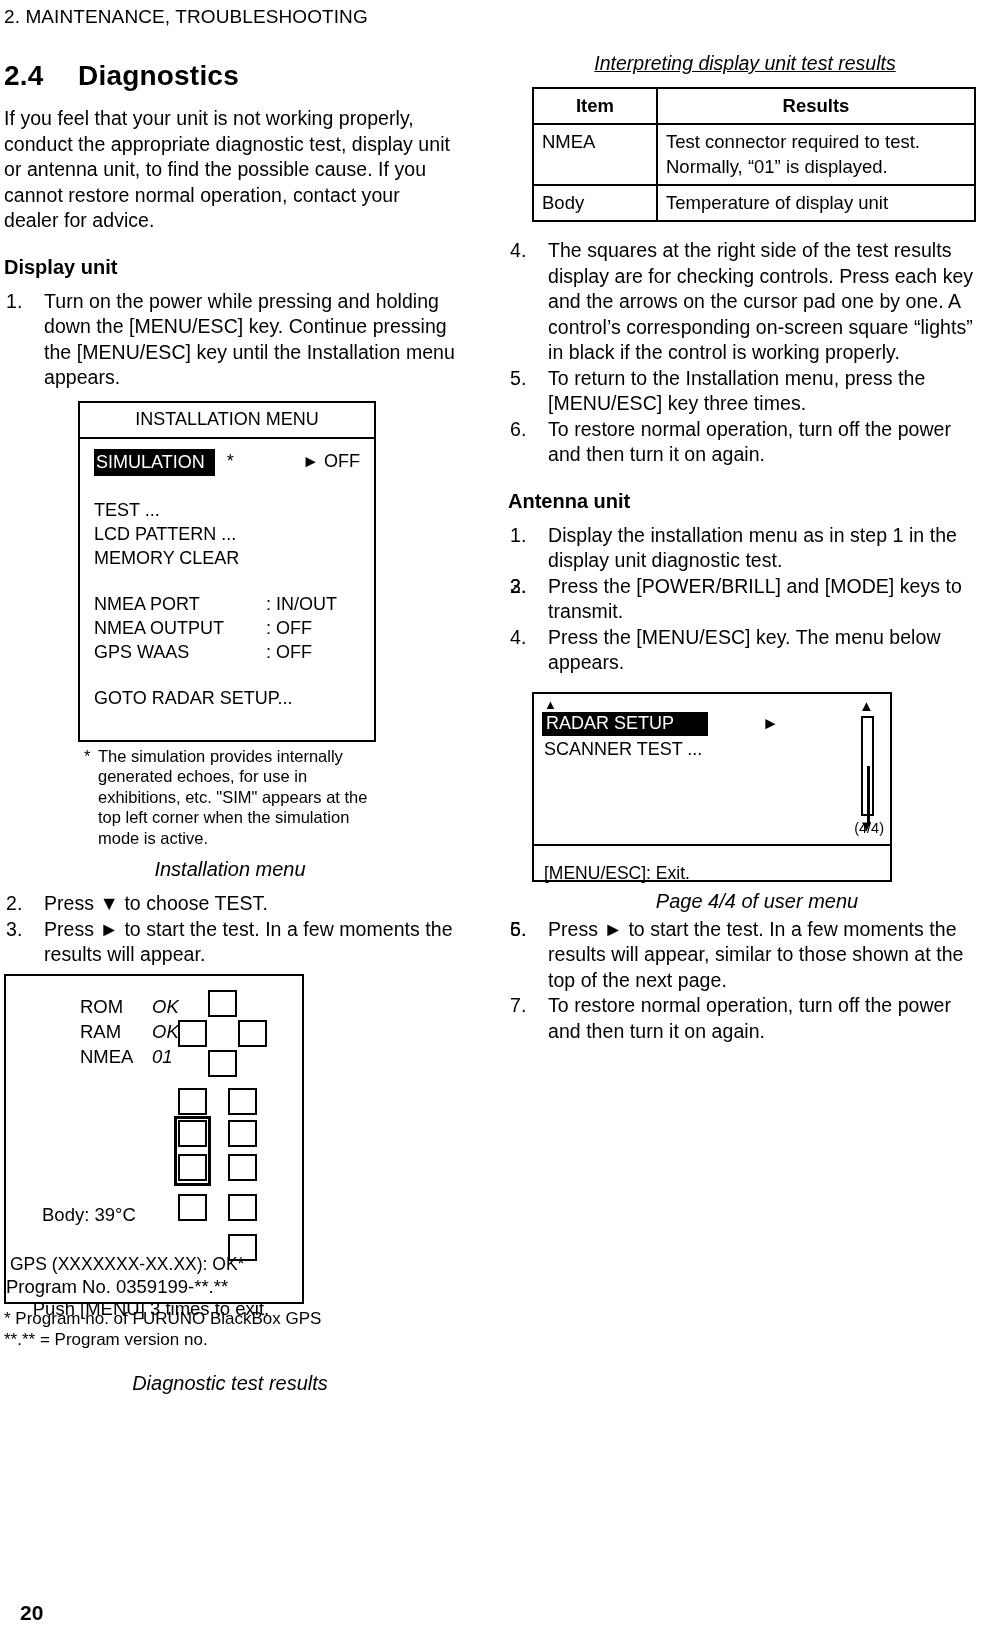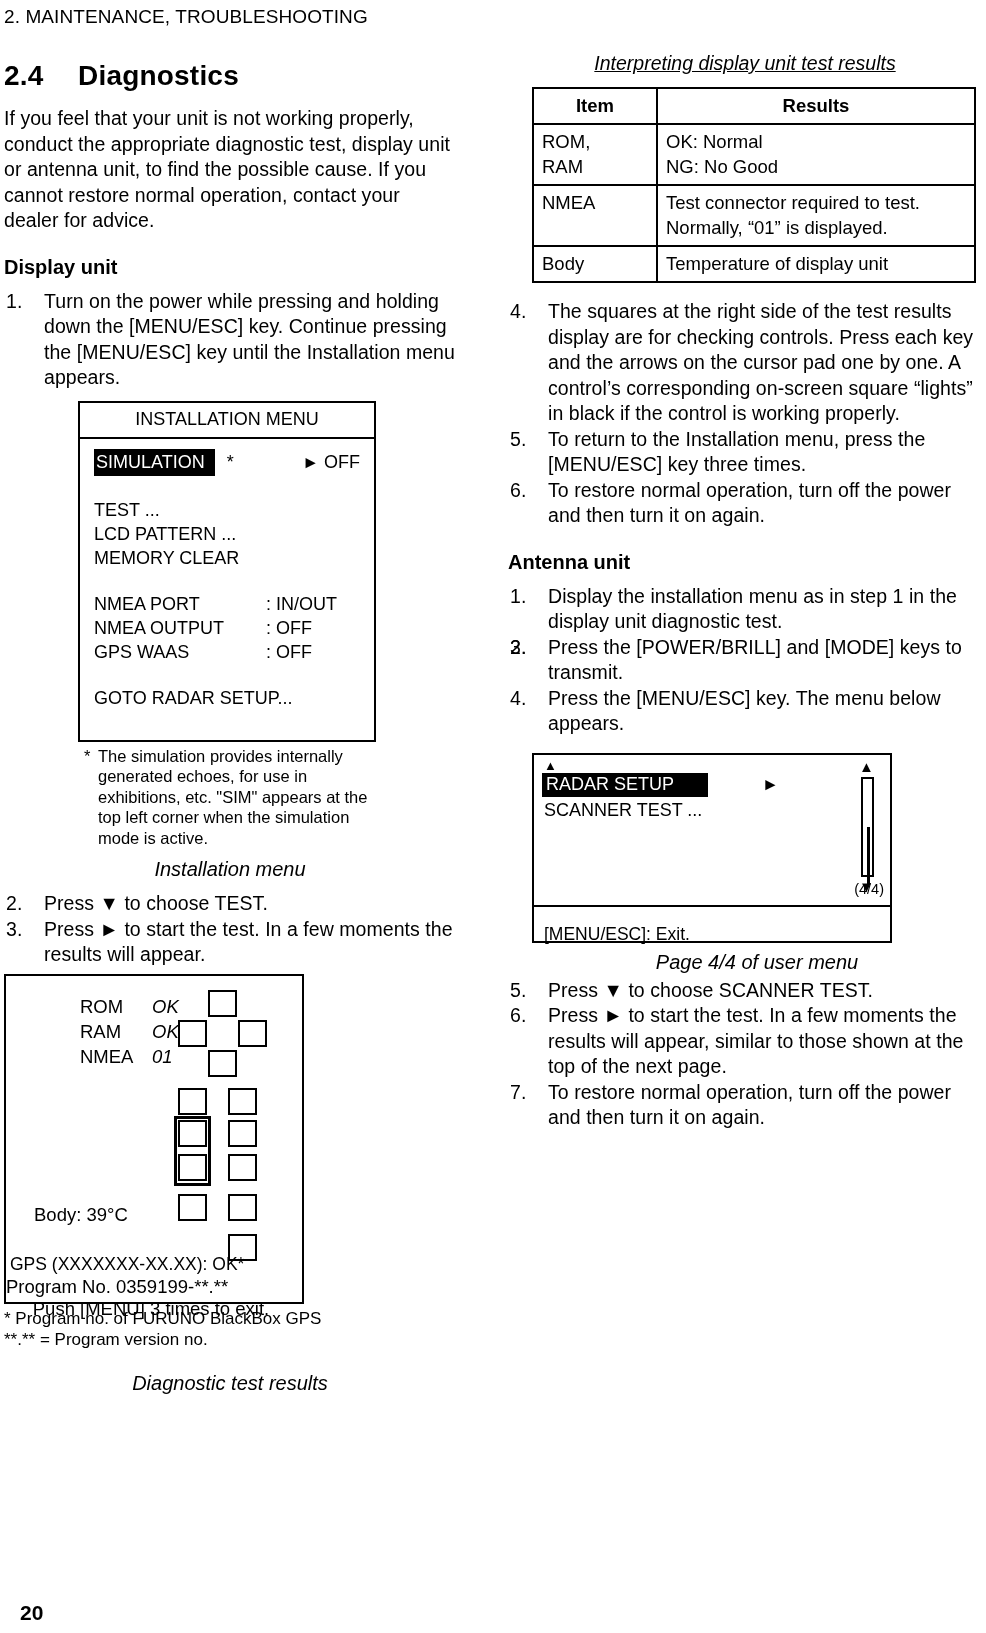--- a/index.html
+++ b/index.html
@@ -84,21 +84,21 @@
     position: relative;
   }
   .lcd-title-row {
     border-bottom: 2px solid #000;
     text-align: center;
     font-size: 18px;
     padding: 6px 0 7px 0;
   }
   .lcd-body { padding: 10px 14px 12px 14px; font-size: 18px; line-height: 24px; }
 
-  .menu-line { display: flex; align-items: center; }
+  .menu-line { display: flex; align-items: flex-start; }
   .inverted {
     background: #000;
     color: #fff;
     padding: 1px 10px 2px 2px;
     display: inline-block;
   }
   .star-mark { margin-left: 12px; }
   .val-col { margin-left: auto; }
 
   .kv-row { display: flex; }
@@ -140,21 +140,21 @@
     font-size: 18.5px;
     line-height: 25px;
     margin-left: 36px;
   }
   .diag-labels .lrow { display: flex; }
   .diag-labels .lk { width: 72px; }
   .diag-labels .lv { width: 50px; font-style: italic; }
 
   .diag-body-temp {
     position: absolute;
-    left: 28px;
+    left: 36px;
     top: 228px;
     font-size: 18.5px;
     white-space: nowrap;
   }
   .diag-gps {
     position: absolute;
     left: 4px;
     top: 278px;
     font-size: 17.5px;
     white-space: nowrap;
@@ -395,26 +395,20 @@
 
   <table class="results-table">
     <thead>
       <tr>
         <th class="col-item">Item</th>
         <th>Results</th>
       </tr>
     </thead>
     <tbody>
       <tr>
-        <td style="white-space: pre-line;">ROM,
-RAM</td>
-        <td style="white-space: pre-line;">OK: Normal
-NG: No Good</td>
-      </tr>
-      <tr>
         <td style="white-space: pre-line;">NMEA</td>
         <td style="white-space: pre-line;">Test connector required to test.
 Normally, “01” is displayed.</td>
       </tr>
       <tr>
         <td style="white-space: pre-line;">Body</td>
         <td style="white-space: pre-line;">Temperature of display unit</td>
       </tr>
     </tbody>
   </table>
@@ -471,21 +465,20 @@
       <div class="radar-pageno">(4/4)</div>
     </div>
     <div class="radar-statusbar">[MENU/ESC]: Exit.</div>
   </div>
 
   <div class="fig-caption" style="margin: 8px 0 4px 24px">Page 4/4 of user menu</div>
 
   <ol class="steps">
     <li>
       <span class="stepnum">5.</span>
-      <span>Press ▼ to choose SCANNER TEST.</span>
     </li>
     <li>
       <span class="stepnum">6.</span>
       <span>Press ► to start the test. In a few moments the results will appear, similar to those shown at the top of the next page.</span>
     </li>
     <li>
       <span class="stepnum">7.</span>
       <span>To restore normal operation, turn off the power and then turn it on again.</span>
     </li>
   </ol>

